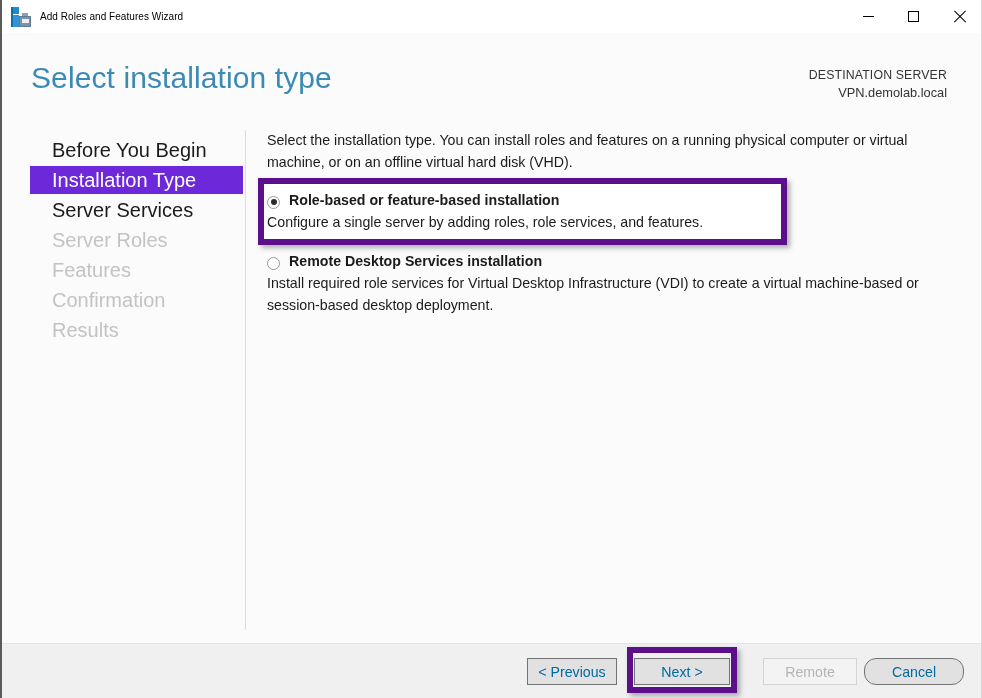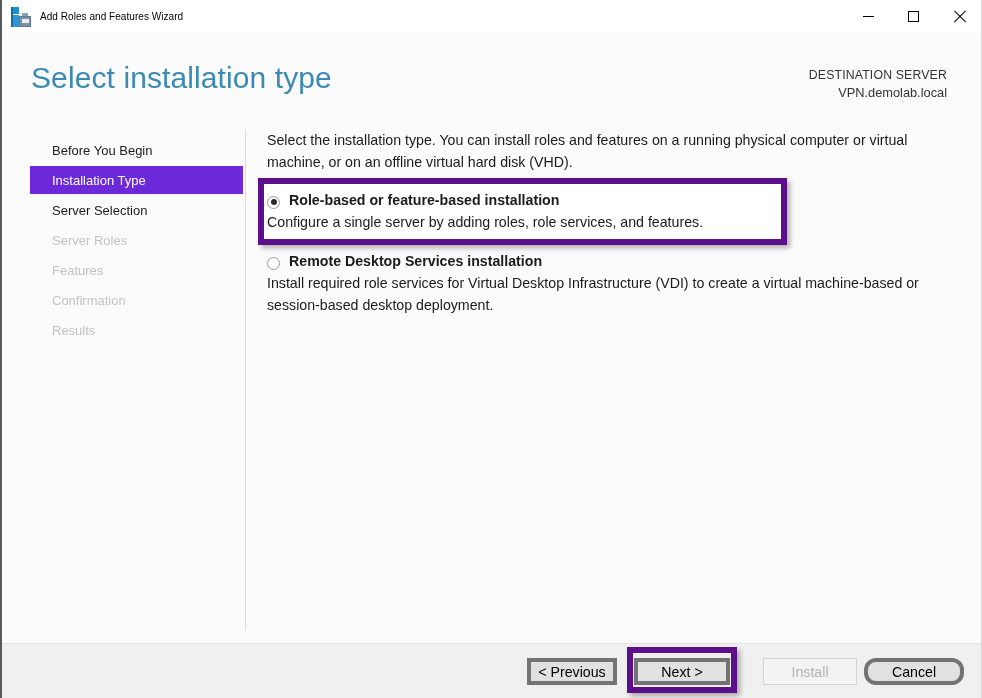--- a/index.html
+++ b/index.html
@@ -178,21 +178,21 @@
     background: #dcdcdc;
   }
   .nav-item {
     position: absolute;
     left: 28px;
     width: 213px;
     height: 28px;
     display: flex;
     align-items: center;
     padding-left: 22px;
-    font-size: 13px;
+    font-size: 20px;
     color: #1b1b1b;
     white-space: nowrap;
   }
   .nav-item.disabled { color: #c3c3c3; }
   .nav-item.selected {
     background: #6d28d9;
     color: #ffffff;
   }
 
   
@@ -281,23 +281,23 @@
     bottom: 0;
     height: 55px;
     background: #f0f0f0;
     border-top: 1px solid #e4e4e4;
   }
   .btn {
     position: absolute;
     top: 14px;
     height: 27px;
     background: #e1e1e1;
-    border: 4px solid #737373;
+    border: 1px solid #737373;
     font-size: 14.2px;
-    color: #000000;
+    color: #0369a1;
     display: flex;
     align-items: center;
     justify-content: center;
     font-family: "Liberation Sans", sans-serif;
   }
   .btn.disabled {
     background: #f3f3f3;
     border: 1px solid #d4d4d4;
     color: #b4b4b4;
   }
@@ -342,21 +342,21 @@
       <div id="dest-value">VPN.demolab.local</div>
     </div>
     <div id="page-title">Select installation type</div>
   </div>
 
   <div id="body-area">
 
     <div id="sidebar">
       <div class="nav-item" style="top:16px">Before You Begin</div>
       <div class="nav-item selected" style="top:46px">Installation Type</div>
-      <div class="nav-item" style="top:76px">Server Selection</div>
+      <div class="nav-item" style="top:76px">Server Services</div>
       <div class="nav-item disabled" style="top:106px">Server Roles</div>
       <div class="nav-item disabled" style="top:136px">Features</div>
       <div class="nav-item disabled" style="top:166px">Confirmation</div>
       <div class="nav-item disabled" style="top:196px">Results</div>
     </div>
     <div id="sidebar-divider"></div>
 
     <div id="content">
       <div id="intro-text">Select the installation type. You can install roles and features on a running physical computer or virtual machine, or on an offline virtual hard disk (VHD).</div>
 
@@ -384,19 +384,19 @@
     <div class="opt-row">
       <div class="radio checked"></div>
       <div class="opt-title">Role-based or feature-based installation</div>
     </div>
     <div class="opt-desc">Configure a single server by adding roles, role services, and features.</div>
   </div>
 
   <div id="footer">
     <div class="btn" id="btn-previous">&lt; Previous</div>
     <div class="btn" id="btn-next">Next &gt;</div>
-    <div class="btn disabled" id="btn-install">Install</div>
+    <div class="btn disabled" id="btn-install">Remote</div>
     <div class="btn" id="btn-cancel">Cancel</div>
   </div>
 
   <div class="annot" id="annot-next"></div>
 
 </div>
 
 </body></html>

